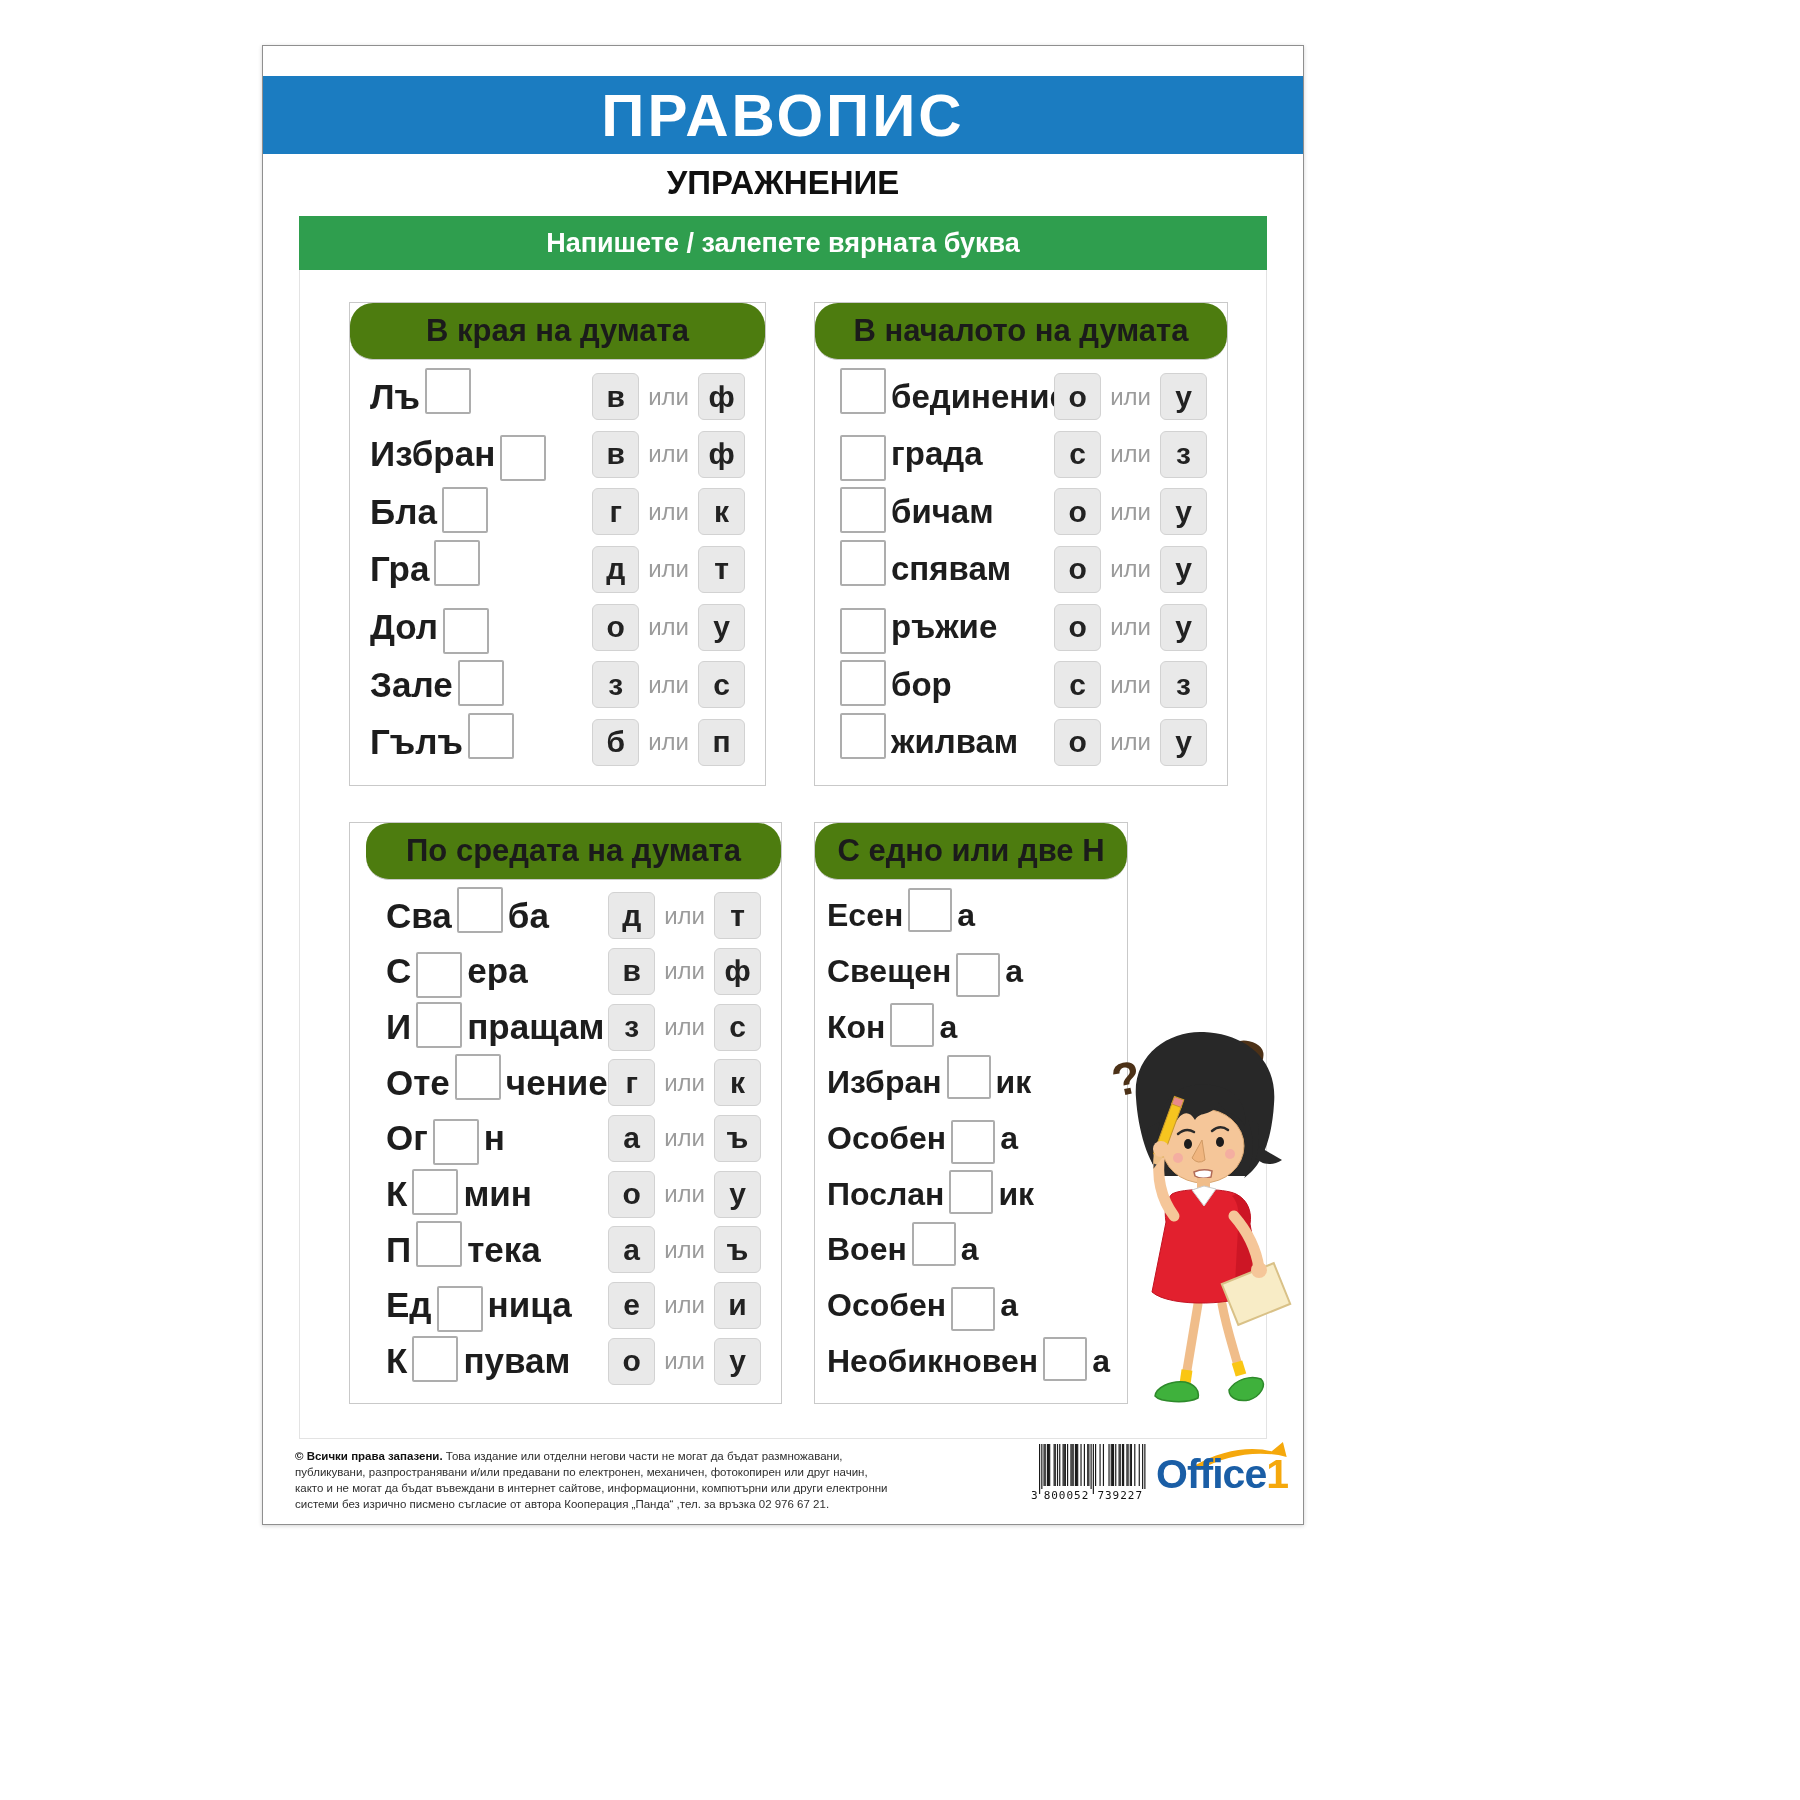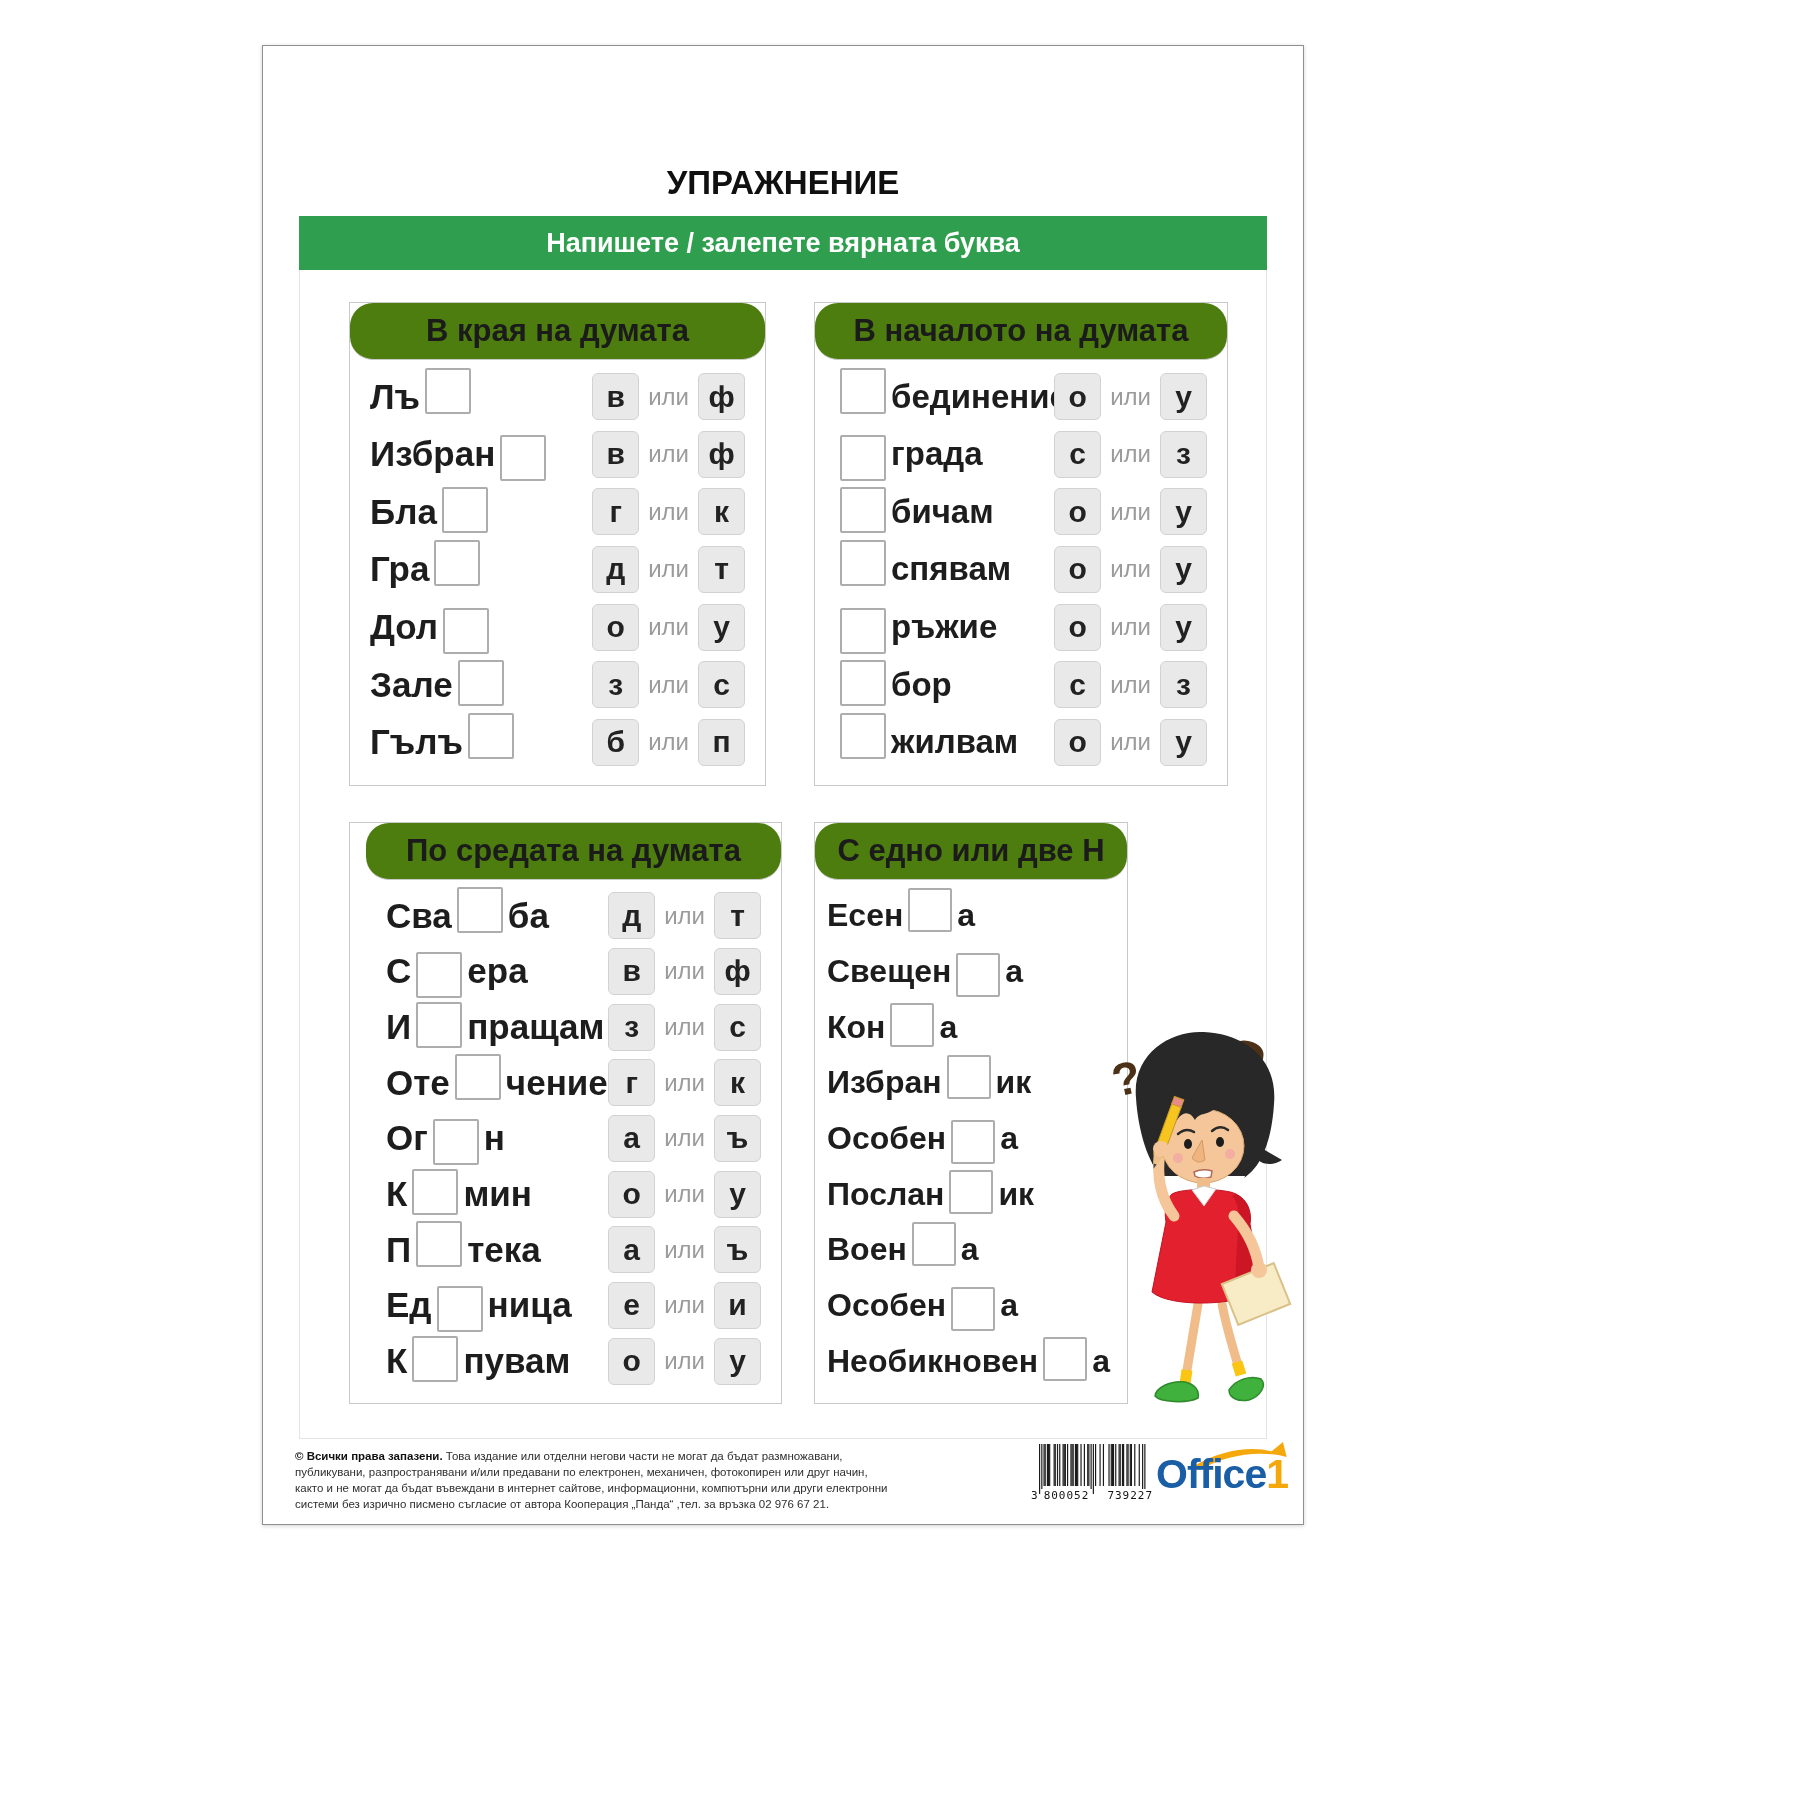--- a/index.html
+++ b/index.html
@@ -60,34 +60,37 @@
   .copyright{position:absolute;left:32px;top:1402px;width:600px;margin:0;
         font-size:11.5px;line-height:1.4;color:#2e2e2e;}
   .copyright b{color:#111;}
 
   .barcode{position:absolute;left:768px;top:1398px;width:120px;height:58px;}
   .barcode svg{position:absolute;top:0;left:0;}
   .bc-digits{position:absolute;bottom:0;left:0;width:118px;display:flex;align-items:flex-end;
         font-family:"DejaVu Sans Mono",monospace;font-size:11px;color:#111;}
   .bc-first{margin-right:3px;}
   .bc-grp{background:#fff;padding:0 3px;letter-spacing:1px;}
-  .bc-grp + .bc-grp{margin-left:12px;}
+  .bc-grp + .bc-grp{margin-left:2px;}
 
   .brand{position:absolute;left:893px;top:1400px;width:140px;height:56px;}
   .brand .swoosh{position:absolute;left:34px;top:-4px;width:100px;height:28px;}
   .brand-text{position:absolute;left:0;top:8px;font-size:41px;font-weight:700;letter-spacing:-1px;line-height:1;}
   .brand-blue{color:var(--brand-blue,#1a5ea6);}
   .brand-one{color:var(--brand-yellow,#f5a80c);}
 </style>
 </head>
 <body>
 
 <div class="page">
   <div class="card">
 
+    <div class="banner-blue">
+      <span>ПРАВОПИС</span>
+    </div>
 
     <div class="subtitle">УПРАЖНЕНИЕ</div>
 
     <div class="banner-green">
       <span>Напишете / залепете вярната буква</span>
     </div>
 
     <div class="content-panel" id="sections-root">
         <div class="section s1">
           <div class="section-header">В края на думата</div>

